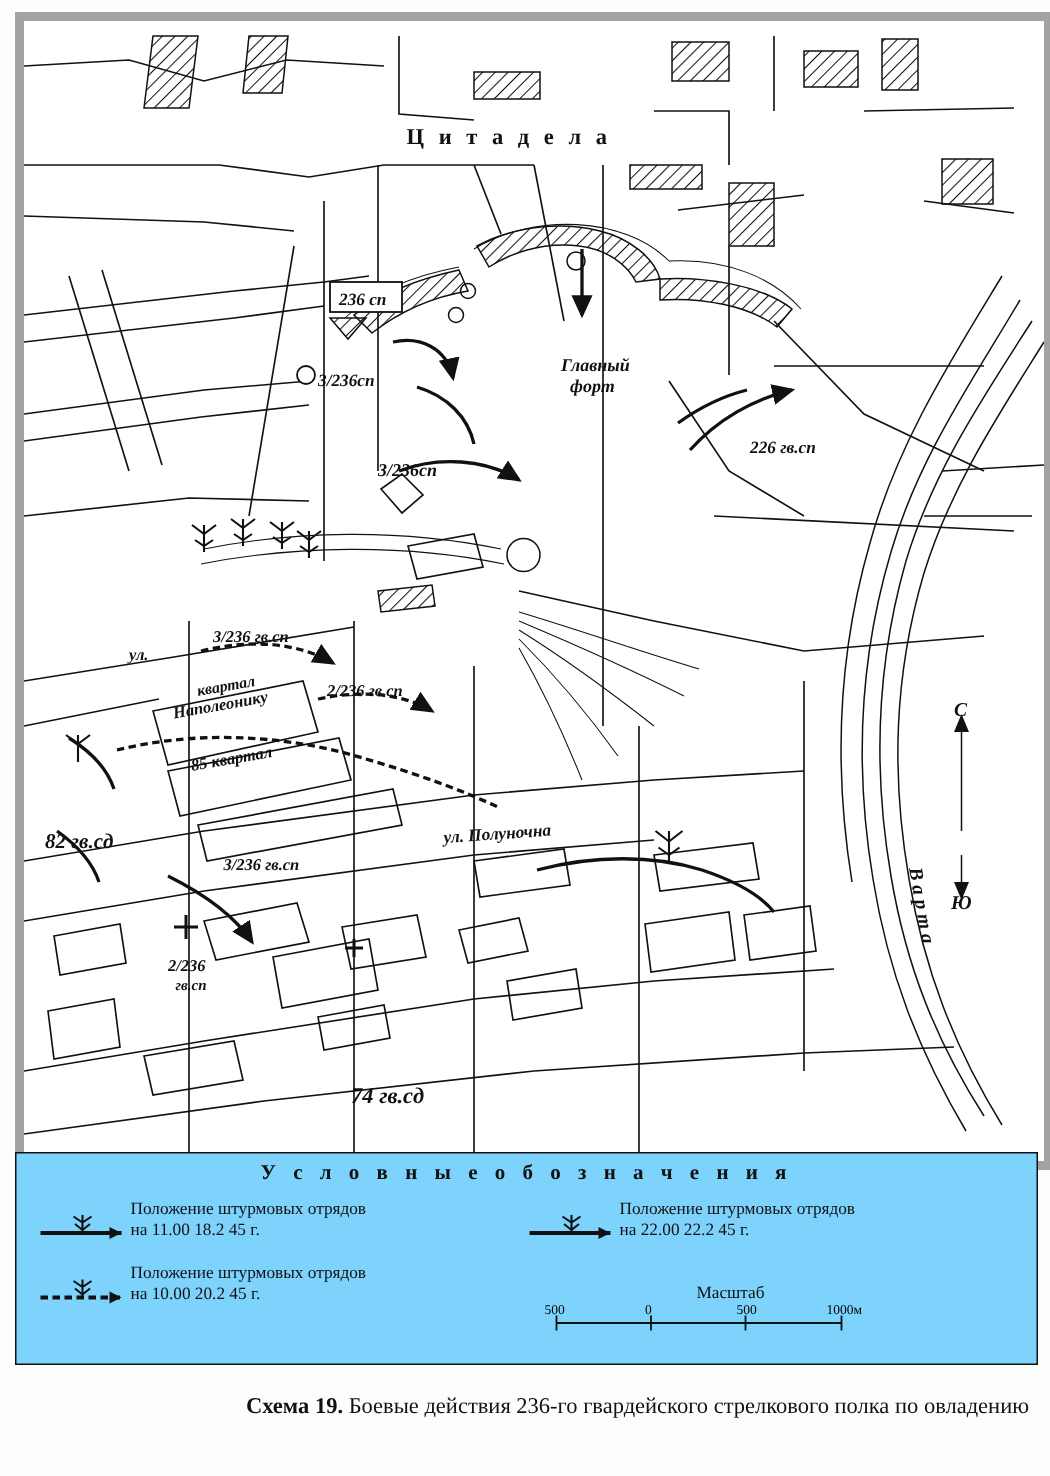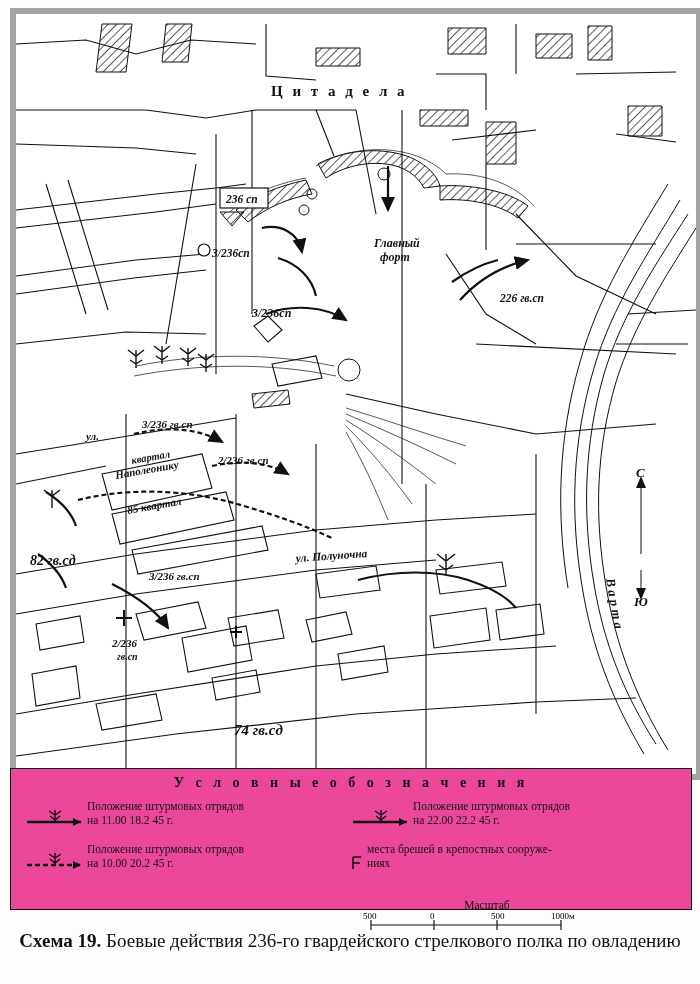--- a/index.html
+++ b/index.html
@@ -2,30 +2,30 @@
 <html><head>
 <meta charset="utf-8">
 <style>
   html,body{margin:0;padding:0;background:#ffffff;}
   body{width:700px;height:984px;font-family:"Liberation Serif",serif;color:#111;position:relative;overflow:hidden;}
   .page{position:absolute;inset:0;background:#fdfdfb;}
   .map-frame{position:absolute;left:10px;top:8px;width:680px;height:760px;border:6px solid #a3a3a3;background:#fff;overflow:hidden;}
   svg{display:block;}
   .mlabel{font-family:"Liberation Serif",serif;font-style:italic;font-weight:700;fill:#111;}
   .mlabel-up{font-family:"Liberation Serif",serif;font-weight:700;fill:#111;letter-spacing:3px;}
-  .legend{position:absolute;left:10px;top:768px;width:680px;height:140px;border:1px solid #111;border-top:1px solid #111;background:#ec4899;}
+  .legend{position:absolute;left:10px;top:768px;width:680px;height:140px;border:1px solid #111;border-top:1px solid #111;background:#7dd3fc;}
   .legend-title{text-align:center;font-weight:700;letter-spacing:4px;font-size:14px;margin-top:6px;}
   .legend-cols{display:flex;margin-top:8px;padding:0 14px;}
   .legend-col{width:50%;}
   .legend-row{display:flex;align-items:flex-end;margin-bottom:14px;}
   .sym{width:62px;flex:0 0 62px;margin-top:4px;}
   .ltext{font-size:11.5px;line-height:1.25;}
   .scale-wrap{margin-top:2px;}
   .scale-title{font-size:11.5px;text-align:center;width:200px;margin-left:36px;margin-top:28px;}
-  .caption{position:absolute;left:14px;top:928px;width:672px;text-align:center;font-size:19px;line-height:1.35;}
+  .caption{position:absolute;left:14px;top:928px;width:672px;text-align:right;font-size:15px;line-height:1.35;}
   .cap-first{font-weight:700;}
   .hatch-a{fill:url(#hatchD);stroke:#111;stroke-width:1;}
   .bldg{fill:none;stroke:#111;stroke-width:1.1;}
   .road{fill:none;stroke:#111;stroke-width:1.1;}
   .water{fill:none;stroke:#111;stroke-width:1;}
   .thin{fill:none;stroke:#111;stroke-width:0.7;}
   .arr{fill:none;stroke:#111;stroke-width:2.2;}
   .arr2{fill:none;stroke:#111;stroke-width:2.2;stroke-dasharray:5 3;}
   .tick{stroke:#111;stroke-width:1;}
 </style>
@@ -276,31 +276,20 @@
               <path d="M56,14 l-8,-4 l0,8 z" fill="#111"></path>
               <path d="M30,2 l0,12 M24,3 l6,4 l6,-4 M25,8 l5,4 l5,-4" stroke="#111" stroke-width="1.4" fill="none"></path>
             </svg>
           </div>
           <div class="ltext">
             <div style="white-space:pre-line">Положение штурмовых отрядов
 на 22.00 22.2 45 г.</div>
           </div>
         </div>
 
-        <div class="legend-row">
-          <div class="sym" style="flex:0 0 14px;width:14px">
-            <svg width="14" height="16" viewBox="0 0 14 16">
-              <path d="M2,2 L2,14 M2,2 L10,2 M2,8 L9,8" stroke="#111" stroke-width="1.6" fill="none"></path>
-            </svg>
-          </div>
-          <div class="ltext" style="margin-left:2px">
-            <div style="white-space:pre-line">места брешей в крепостных сооруже-
-ниях</div>
-          </div>
-        </div>
 
         <div class="scale-wrap">
           <div class="scale-title">Масштаб</div>
           <svg width="270" height="28" viewBox="0 0 270 28" style="margin-left:10px">
             <line x1="10" y1="14" x2="200" y2="14" stroke="#111" stroke-width="1.2"></line>
             <line x1="10" y1="9" x2="10" y2="19" stroke="#111" stroke-width="1.2"></line>
             <line x1="73" y1="9" x2="73" y2="19" stroke="#111" stroke-width="1.2"></line>
             <line x1="136" y1="9" x2="136" y2="19" stroke="#111" stroke-width="1.2"></line>
             <line x1="200" y1="9" x2="200" y2="19" stroke="#111" stroke-width="1.2"></line>
             <text x="2" y="8" font-size="9" font-family="Liberation Serif, serif">500</text>

